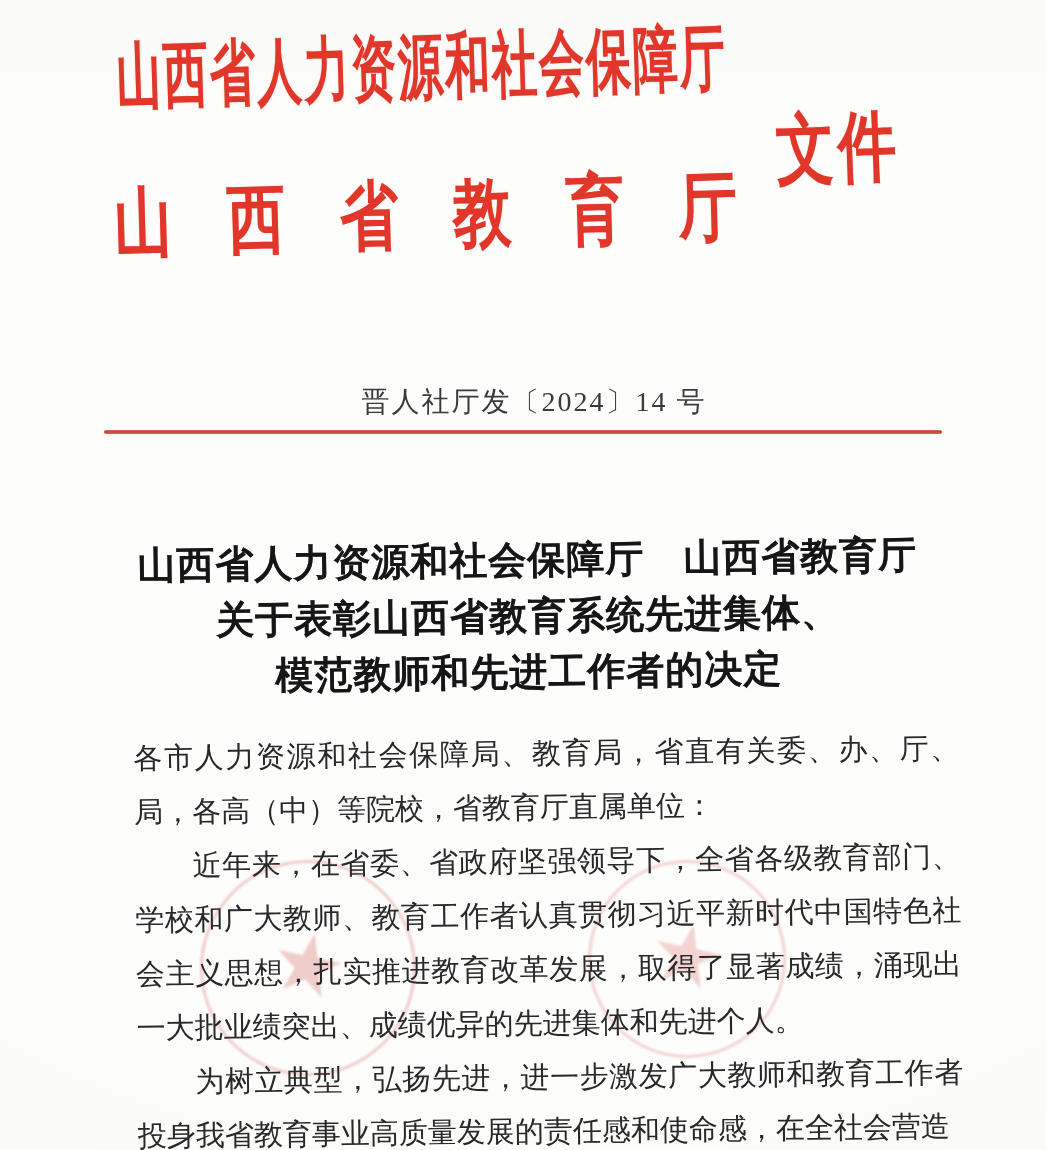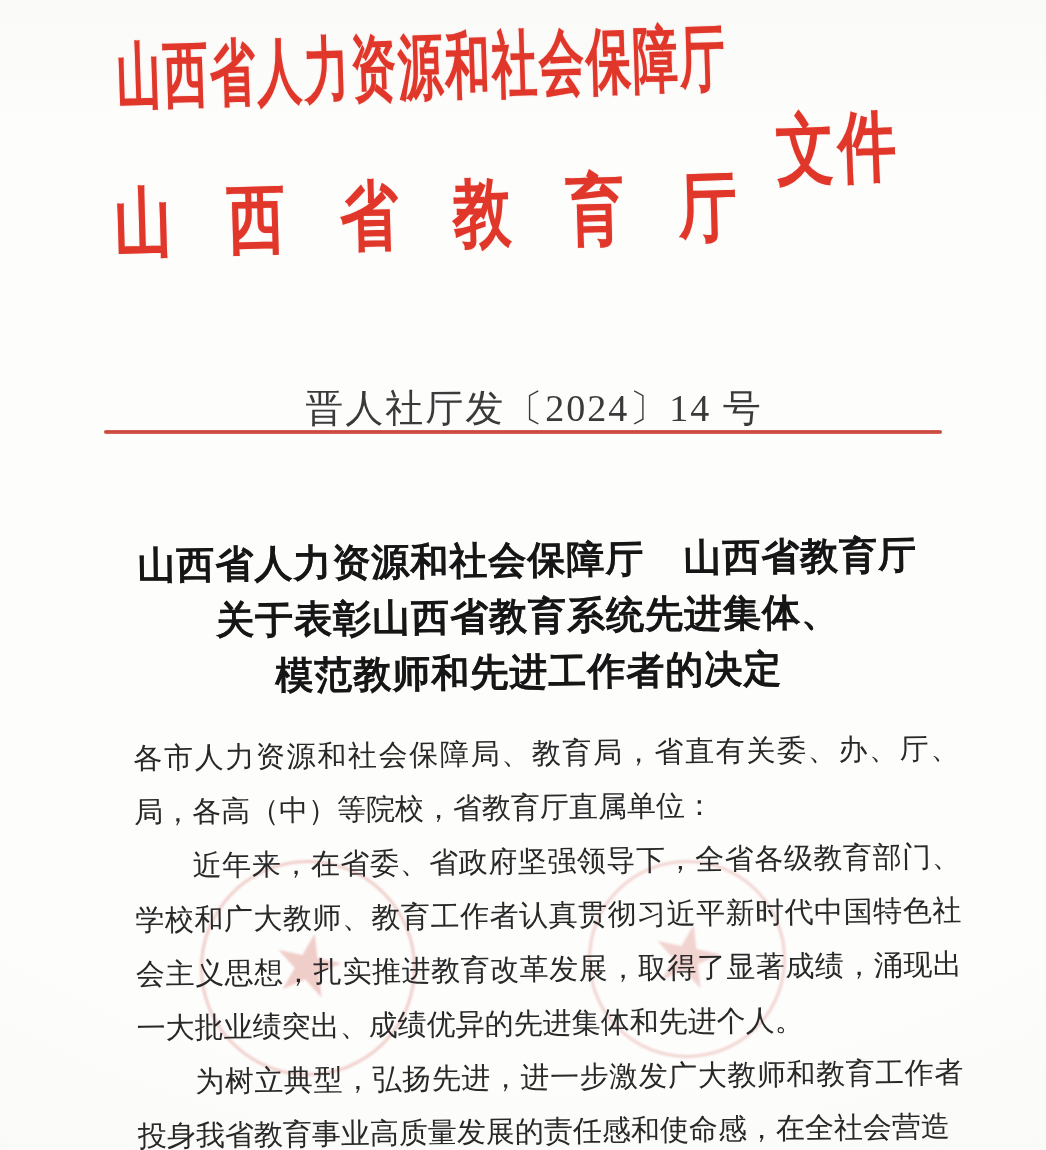--- a/index.html
+++ b/index.html
@@ -27,21 +27,21 @@
   .doc-type{
     position:absolute;left:776px;top:120px;white-space:nowrap;z-index:3;
     font-size:58px;font-weight:bold;letter-spacing:4px;line-height:1;
     color:var(--header-red,#e0372a);
     transform:rotate(-2.2deg) scaleY(1.33);transform-origin:center;
     text-shadow:0 0 1px rgba(224,55,42,.45);
   }
   
   .doc-number{
     position:absolute;left:0;top:383px;width:100%;padding-left:22px;box-sizing:border-box;
-    text-align:center;font-size:38px;letter-spacing:2px;z-index:3;
+    text-align:center;font-size:28px;letter-spacing:2px;z-index:3;
     color:var(--number-ink,#3a3a3a);
   }
   .red-line{
     position:absolute;left:104px;top:430px;width:838px;height:4px;z-index:3;
     background:linear-gradient(to bottom,#d96a5e,var(--line-red,#c64138) 45%,#d96a5e);
     border-radius:2px;
   }
   
   .title{
     position:absolute;left:28px;top:532px;width:1000px;z-index:3;

